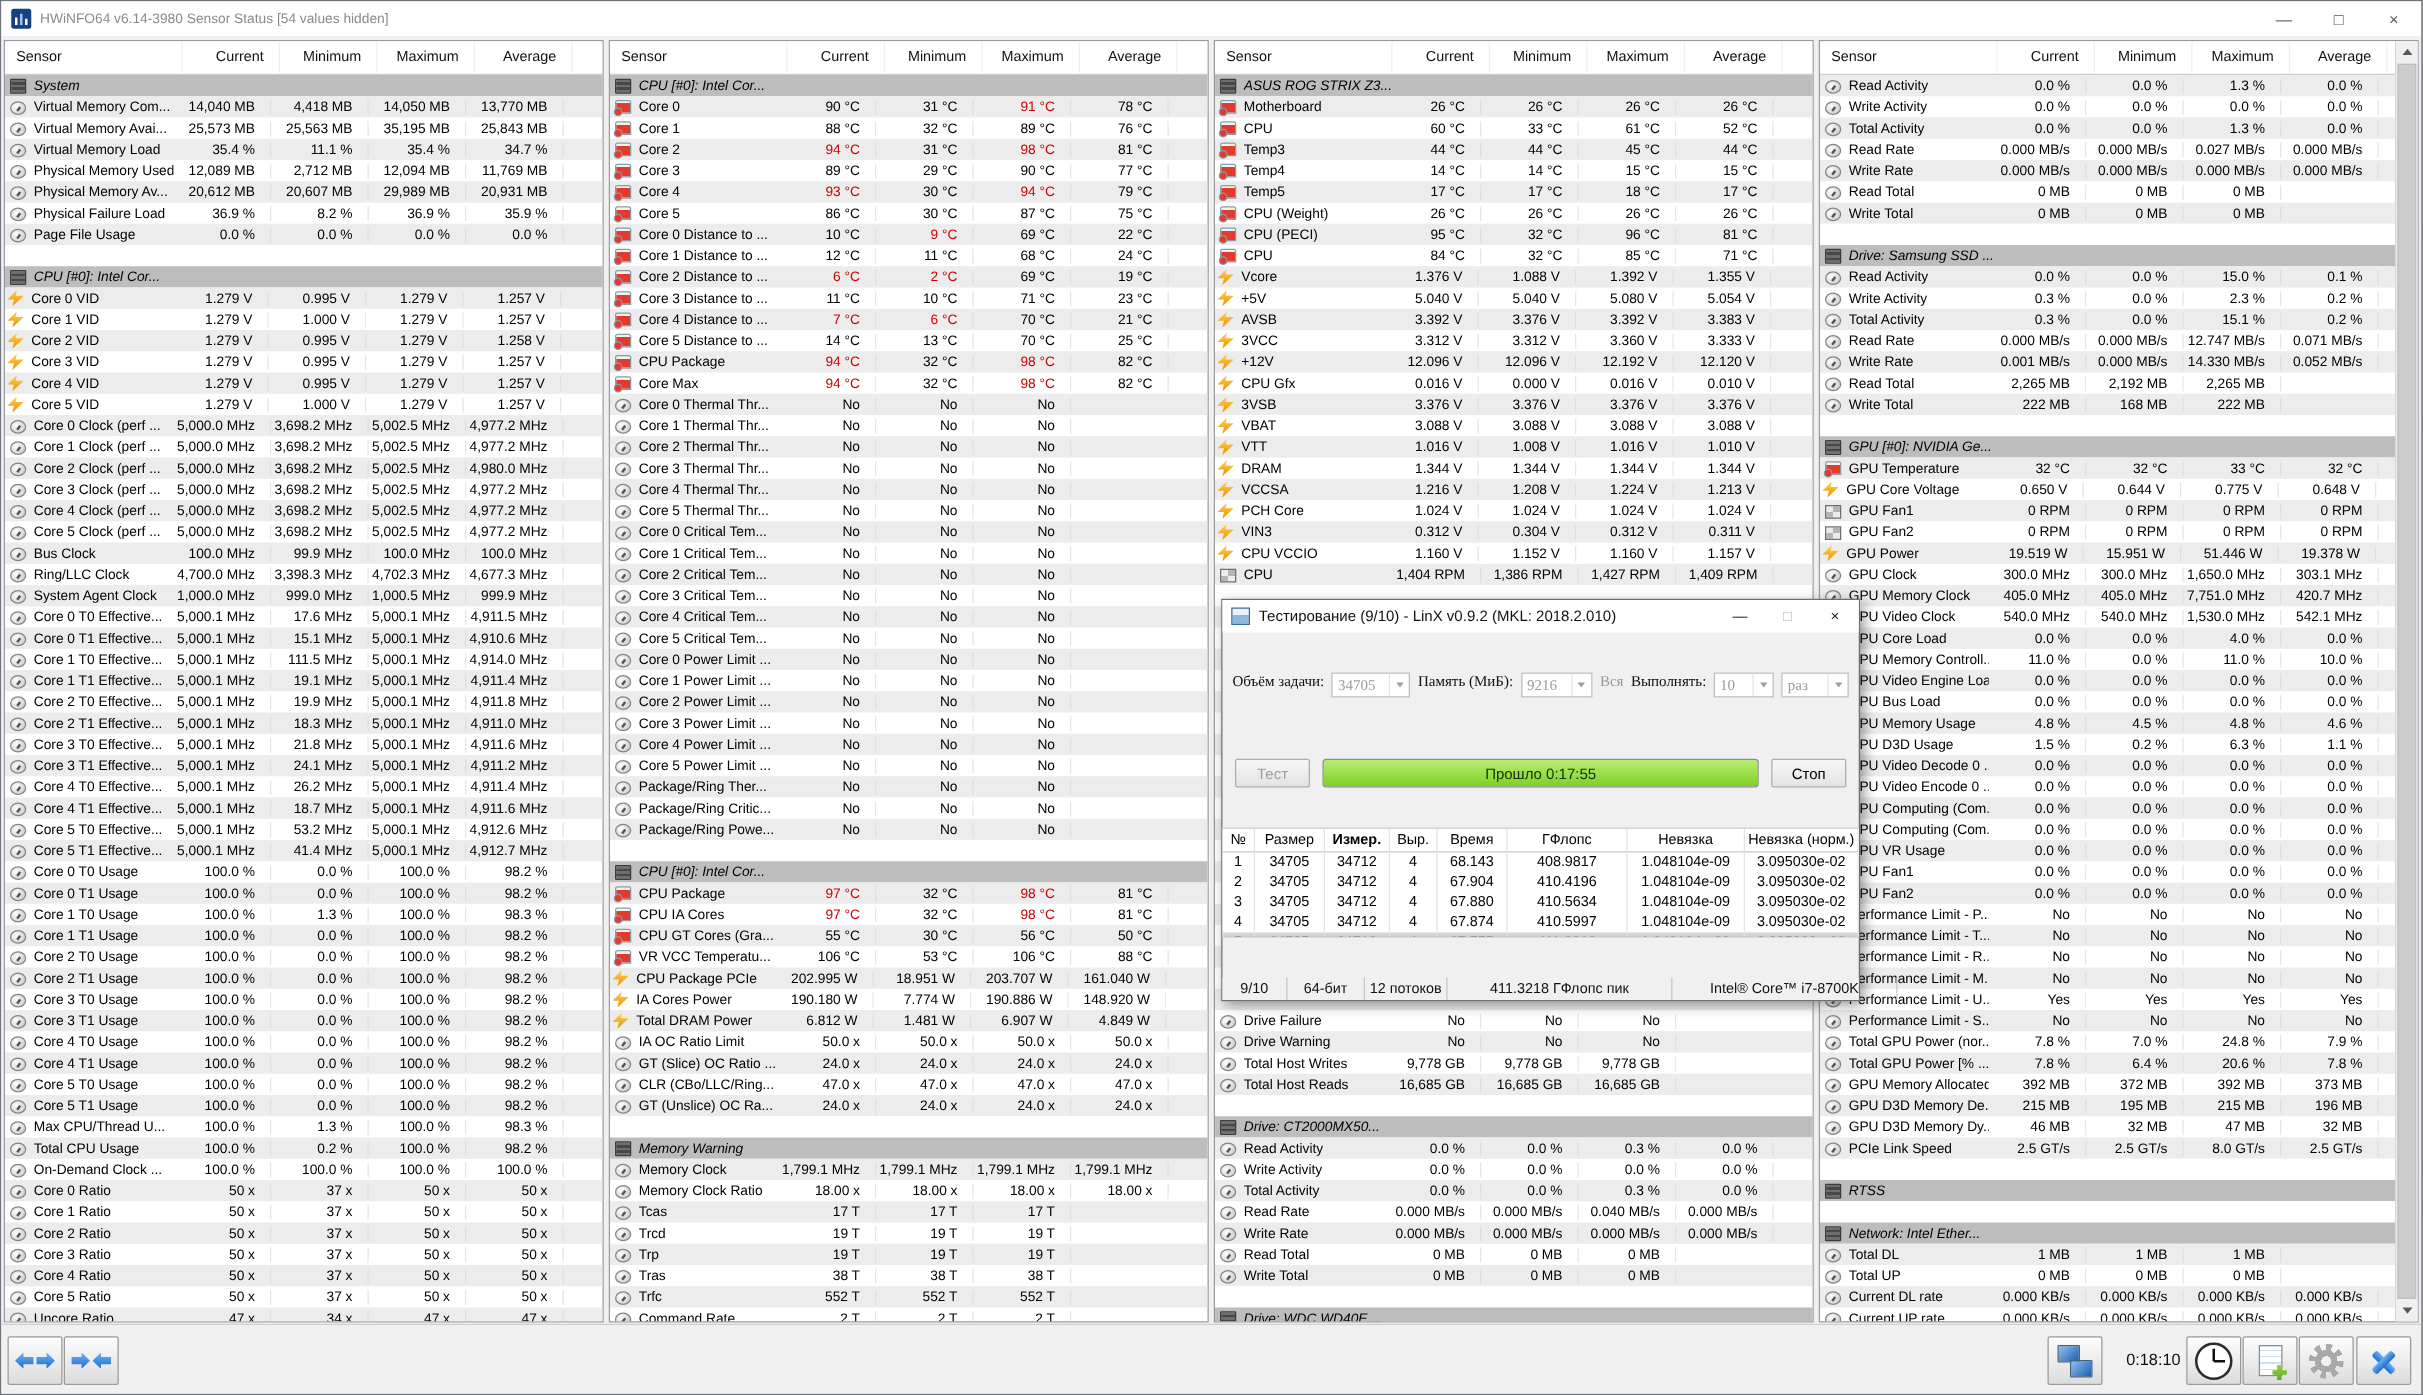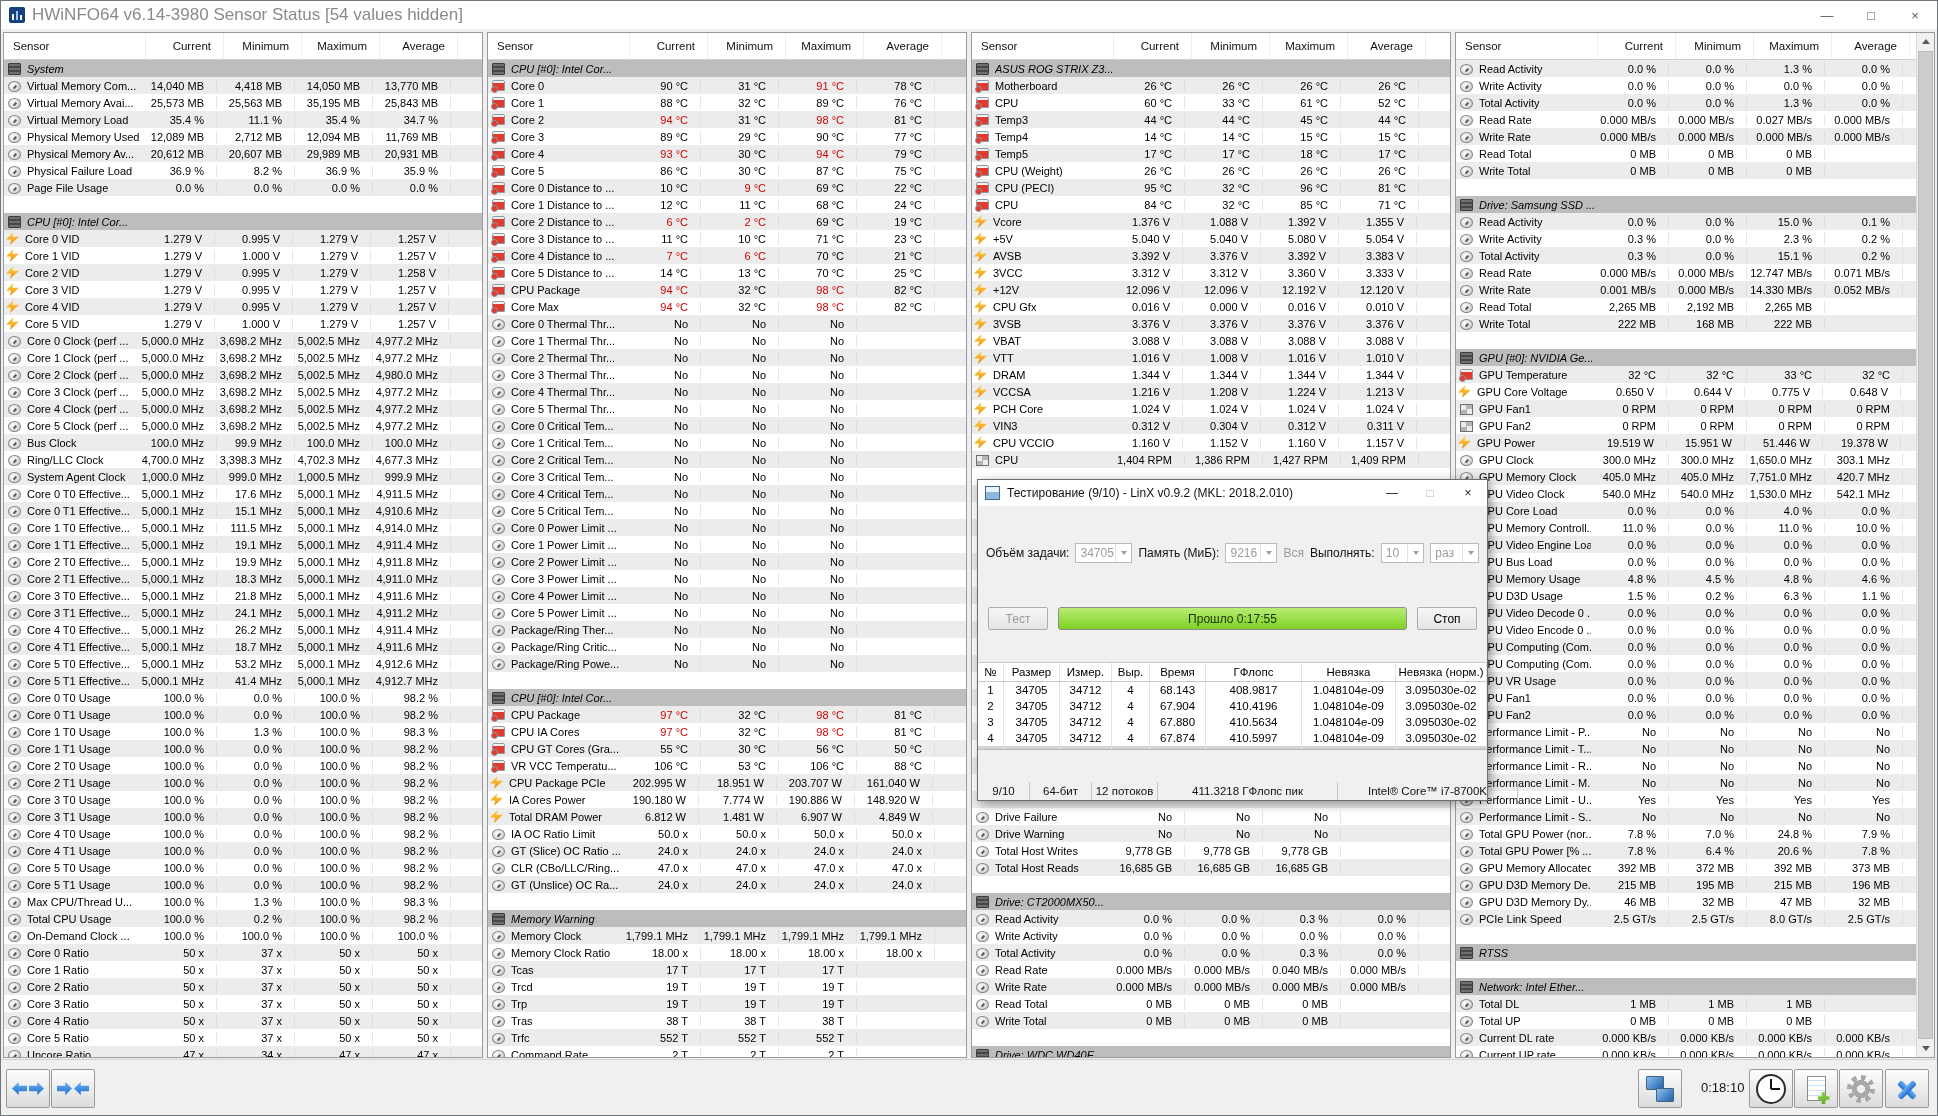--- a/index.html
+++ b/index.html
@@ -4,21 +4,21 @@
 <style>
   html,body{margin:0;padding:0;background:#444;font-family:"Liberation Sans",sans-serif;}
   .win{position:relative;width:1938px;height:1116px;background:#f0f0f0;border:1px solid #70757d;box-sizing:border-box;overflow:hidden;}
 
   
   .titlebar{position:absolute;top:0;left:0;right:0;height:28px;background:#ffffff;border-bottom:1px solid #e3e3e3;display:flex;align-items:center;}
   .hw-icon{width:16px;height:16px;margin:0 7px 0 8px;background:#17407e;border-radius:2px;position:relative;flex:0 0 16px;}
   .hw-icon::before{content:'';position:absolute;left:3px;top:4px;width:10px;height:9px;
     background-image:linear-gradient(#fff,#fff),linear-gradient(#9cc3ff,#9cc3ff),linear-gradient(#fff,#fff);
     background-size:2px 6px,2px 9px,2px 5px;background-position:0 3px,4px 0,8px 4px;background-repeat:no-repeat;}
-  .title-text{font-size:17px;color:#8a8a8a;}
+  .title-text{font-size:11px;color:#8a8a8a;}
   .win-controls{margin-left:auto;display:flex;align-items:center;height:100%;}
   .wc{width:44px;height:100%;display:flex;align-items:center;justify-content:center;font-size:13px;color:#5a5a5a;}
 
   
   .content{position:absolute;top:28px;left:0;right:0;bottom:55px;background:#f0f0f0;display:flex;gap:4px;padding:3px 2px 2px 2px;box-sizing:border-box;}
   .panel{flex:1 1 0;background:#fff;border:1px solid #979ba1;box-sizing:border-box;overflow:hidden;display:flex;flex-direction:column;}
   .phead{height:26px;flex:0 0 26px;display:flex;align-items:center;border-bottom:1px solid #cfcfcf;background:#fff;font-size:11.5px;color:#111;}
   .hlabel{flex:0 0 132px;padding-left:9px;border-right:1px solid #efefef;height:100%;display:flex;align-items:center;}
   .hcol{flex:0 0 78px;text-align:right;padding-right:12px;box-sizing:border-box;border-right:1px solid #efefef;height:100%;display:flex;align-items:center;justify-content:flex-end;}
   .pbody{flex:1;}
@@ -52,21 +52,21 @@
   
   .linx{position:absolute;left:976px;top:478px;width:511px;height:322px;background:#f0f0f0;border:1px solid #6c6f75;box-sizing:border-box;box-shadow:3px 3px 10px rgba(0,0,0,.4);display:flex;flex-direction:column;font-size:12px;gap:32px;}
   .ltitle{height:26px;flex:0 0 26px;background:#fff;display:flex;align-items:center;}
   .lx-icon{width:15px;height:14px;margin:0 7px 0 7px;background:linear-gradient(#e9f3fc 45%,#8db7dd 45%);border:1px solid #3a6b9d;box-sizing:border-box;flex:0 0 15px;}
   .ltitle-text{font-size:12px;color:#111;white-space:nowrap;overflow:hidden;}
   .lwc{width:38px;height:100%;display:flex;align-items:center;justify-content:center;font-size:12px;color:#222;}
   .lwc.dim{color:#b5b5b5;}
   .lmenu{height:22px;flex:0 0 22px;background:#fff;display:flex;align-items:center;padding-left:8px;gap:0;border-bottom:1px solid #e8e8e8;}
   .lmenu span{padding:0 9px;color:#111;}
   .lmenu span.dim{color:#9a9a9a;}
-  .lctrl{height:30px;flex:0 0 30px;display:flex;align-items:center;padding:0 8px;gap:6px;}
+  .lctrl{height:30px;flex:0 0 30px;display:flex;align-items:flex-start;padding:0 8px;gap:6px;font-family:Liberation Serif, serif;}
   .lctrl label{color:#111;white-space:nowrap;}
   .lctrl .dimtext{color:#9a9a9a;}
   .combo{height:20px;border:1px solid #b8bcc2;background:#fff;display:flex;align-items:center;box-sizing:border-box;}
   .combo .cval{flex:1;padding-left:4px;color:#9c9c9c;}
   .combo .carrow{width:15px;height:100%;display:flex;align-items:center;justify-content:center;border-left:1px solid #e4e4e4;}
   .combo .carrow i{width:0;height:0;border-left:3.5px solid transparent;border-right:3.5px solid transparent;border-top:4px solid #9aa0a6;}
   .lact{height:30px;flex:0 0 30px;display:flex;align-items:flex-end;padding:0 10px;gap:10px;}
   .lbtn{height:23px;min-width:60px;border:1px solid #acacac;border-radius:2px;background:linear-gradient(#f6f6f6,#e4e4e4);display:flex;align-items:center;justify-content:center;font-size:12px;}
   .lbtn.dim{color:#9c9c9c;}
   .lprog{flex:1;height:21px;border:1px solid #8e8e8e;border-radius:3px;background:linear-gradient(#b9ec74,#7fd024);display:flex;align-items:center;justify-content:center;color:#143300;font-size:12px;}
@@ -1850,21 +1850,21 @@
     </div>
     <div class="lact">
       <button class="lbtn dim">Тест</button>
       <div class="lprog">Прошло 0:17:55</div>
       <button class="lbtn">Стоп</button>
     </div>
     <div class="ltable" id="linx-table">
         <div class="lrow lhead">
           <span class="lcell" style="flex: 0 0 26px;">№</span>
           <span class="lcell" style="flex: 0 0 56px;">Размер</span>
-          <span class="lcell" style="flex: 0 0 52px;">Измер.</span>
+          <span class="lcell" style="flex: 0 0 52px; font-weight: bold;">Измер.</span>
           <span class="lcell" style="flex: 0 0 38px;">Выр.</span>
           <span class="lcell" style="flex: 0 0 56px;">Время</span>
           <span class="lcell" style="flex: 0 0 96px;">ГФлопс</span>
           <span class="lcell" style="flex: 0 0 94px;">Невязка</span>
           <span class="lcell" style="flex: 1 1 0px;">Невязка (норм.)</span>
         </div>
         <div class="lrow">
           <span class="lcell" style="flex: 0 0 26px;">1</span>
           <span class="lcell" style="flex: 0 0 56px;">34705</span>
           <span class="lcell" style="flex: 0 0 52px;">34712</span>

